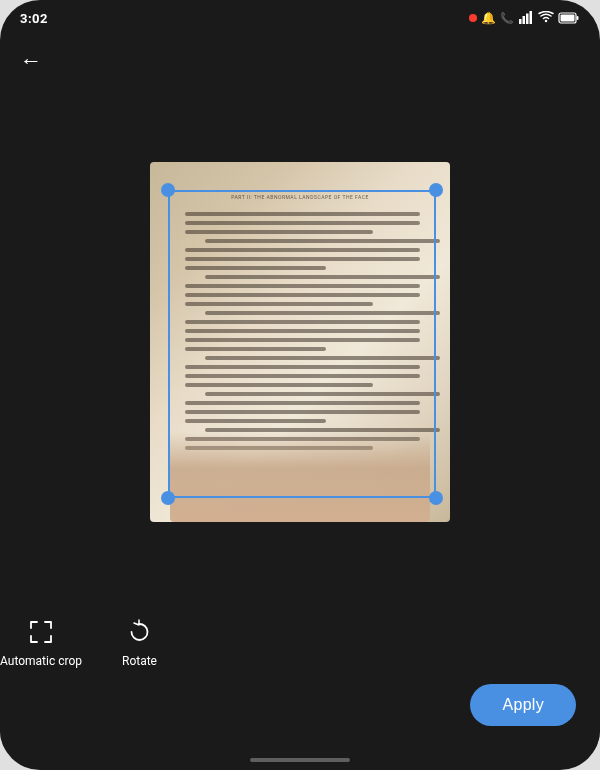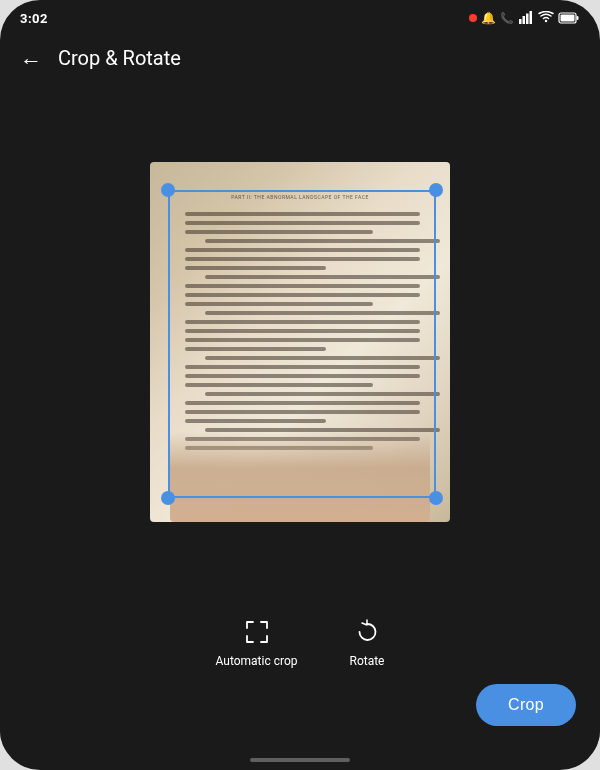--- a/index.html
+++ b/index.html
@@ -187,22 +187,21 @@
 
     
     .bottom-toolbar {
       background: #1a1a1a;
       padding: 16px 0 8px 0;
       flex-shrink: 0;
     }
 
     .tool-options {
       display: flex;
-      justify-content: center;
-      gap: 52px;
+      gap: 40px;
       margin-bottom: 16px;
     }
 
     .tool-item {
       display: flex;
       flex-direction: column;
       align-items: center;
       gap: 6px;
       cursor: pointer;
     }
@@ -293,21 +292,20 @@
       <svg width="22" height="14" viewBox="0 0 22 14">
         <rect x="1" y="2" width="17" height="10" rx="2" stroke="white" stroke-width="1.2"></rect>
         <rect x="18.5" y="5" width="2" height="4" rx="1" fill="white" stroke="none"></rect>
         <rect x="2.5" y="3.5" width="14" height="7" rx="1" fill="white" stroke="none"></rect>
       </svg>
     </div>
   </div>
 
   <div class="top-bar">
     <span class="back-arrow">←</span>
-    <span class="page-title">Crop &amp; Rotate</span>
   </div>
 
   <div class="image-container">
     <div class="scan-image-wrapper">
 
       <div class="scan-image">
         <div class="book-page-bg">
 
           <div class="page-header">PART II: THE ABNORMAL LANDSCAPE OF THE FACE</div>
 
@@ -380,21 +378,21 @@
             <path d="M14 6 A8 8 0 1 1 6.5 14" stroke="white" stroke-width="1.8" fill="none"></path>
 
             <path d="M14 2 L14 7 L9 5" stroke="white" stroke-width="1.5" fill="none"></path>
           </svg>
         </div>
         <span class="tool-label">Rotate</span>
       </div>
     </div>
 
     <div class="apply-row">
-      <button class="apply-button">Crop</button>
+      <button class="apply-button">Apply</button>
     </div>
 
   </div>
 
   <div class="home-indicator">
     <div class="home-bar"></div>
   </div>
 
 </div>
 

